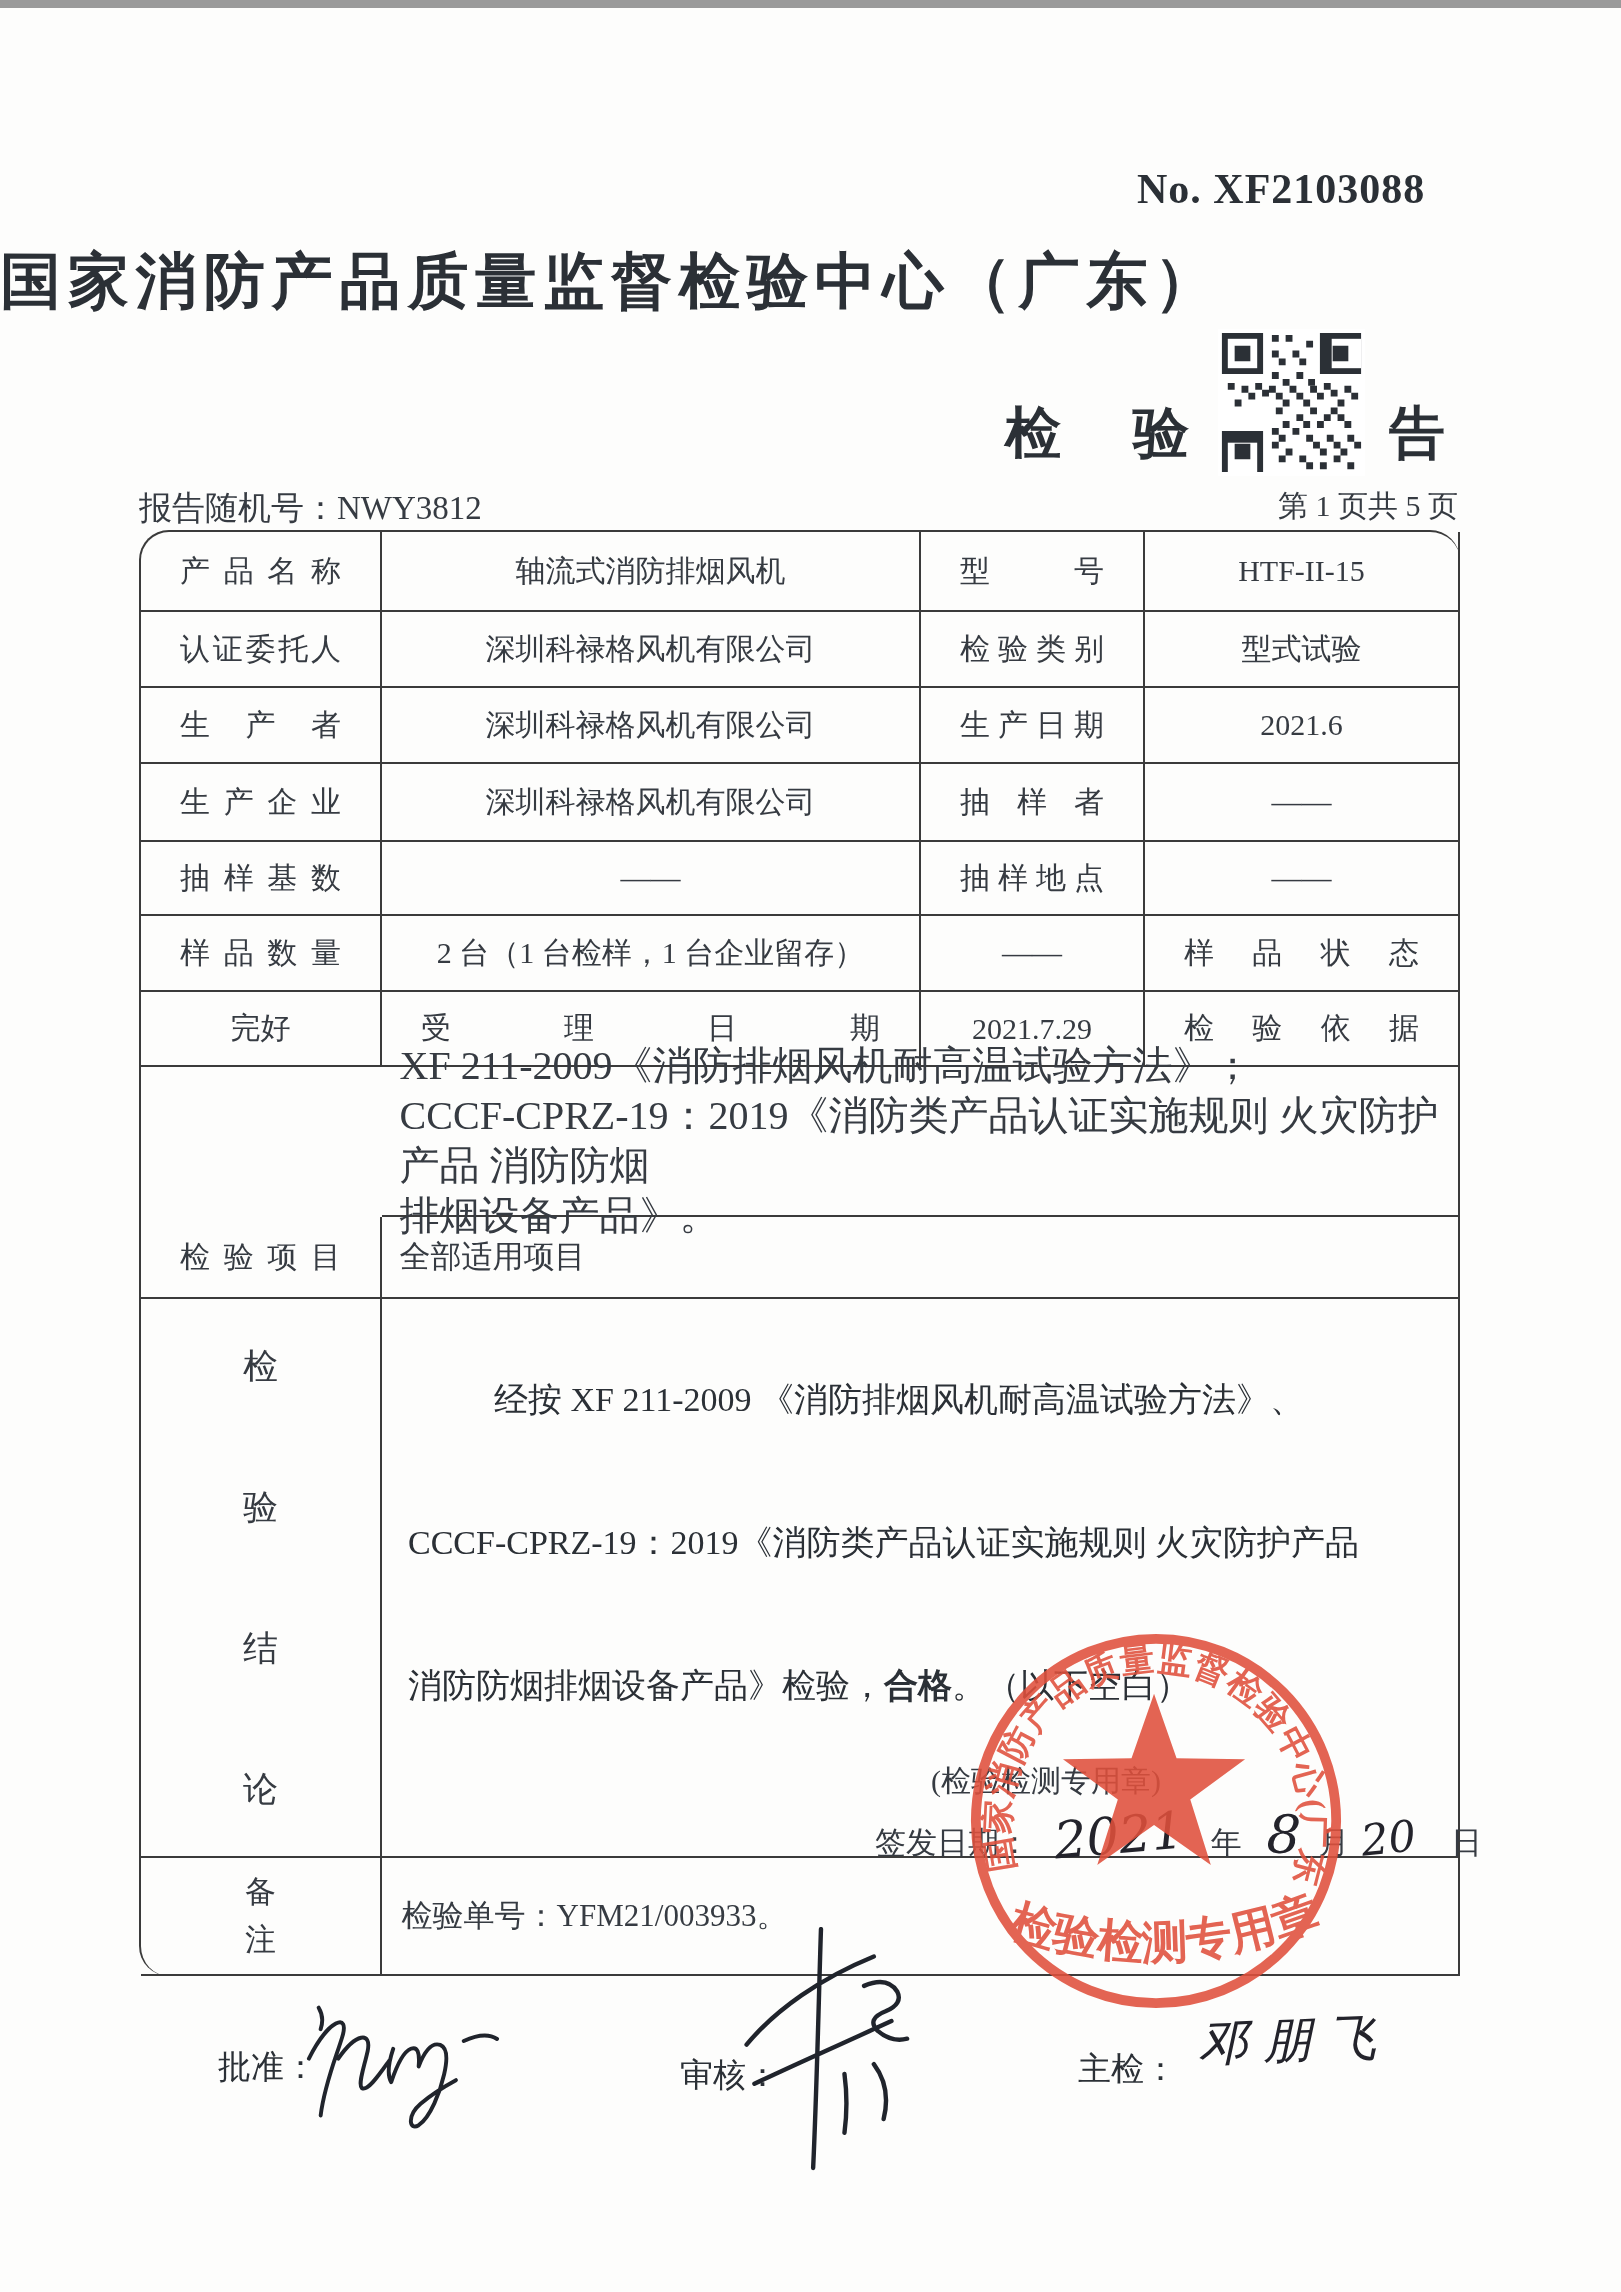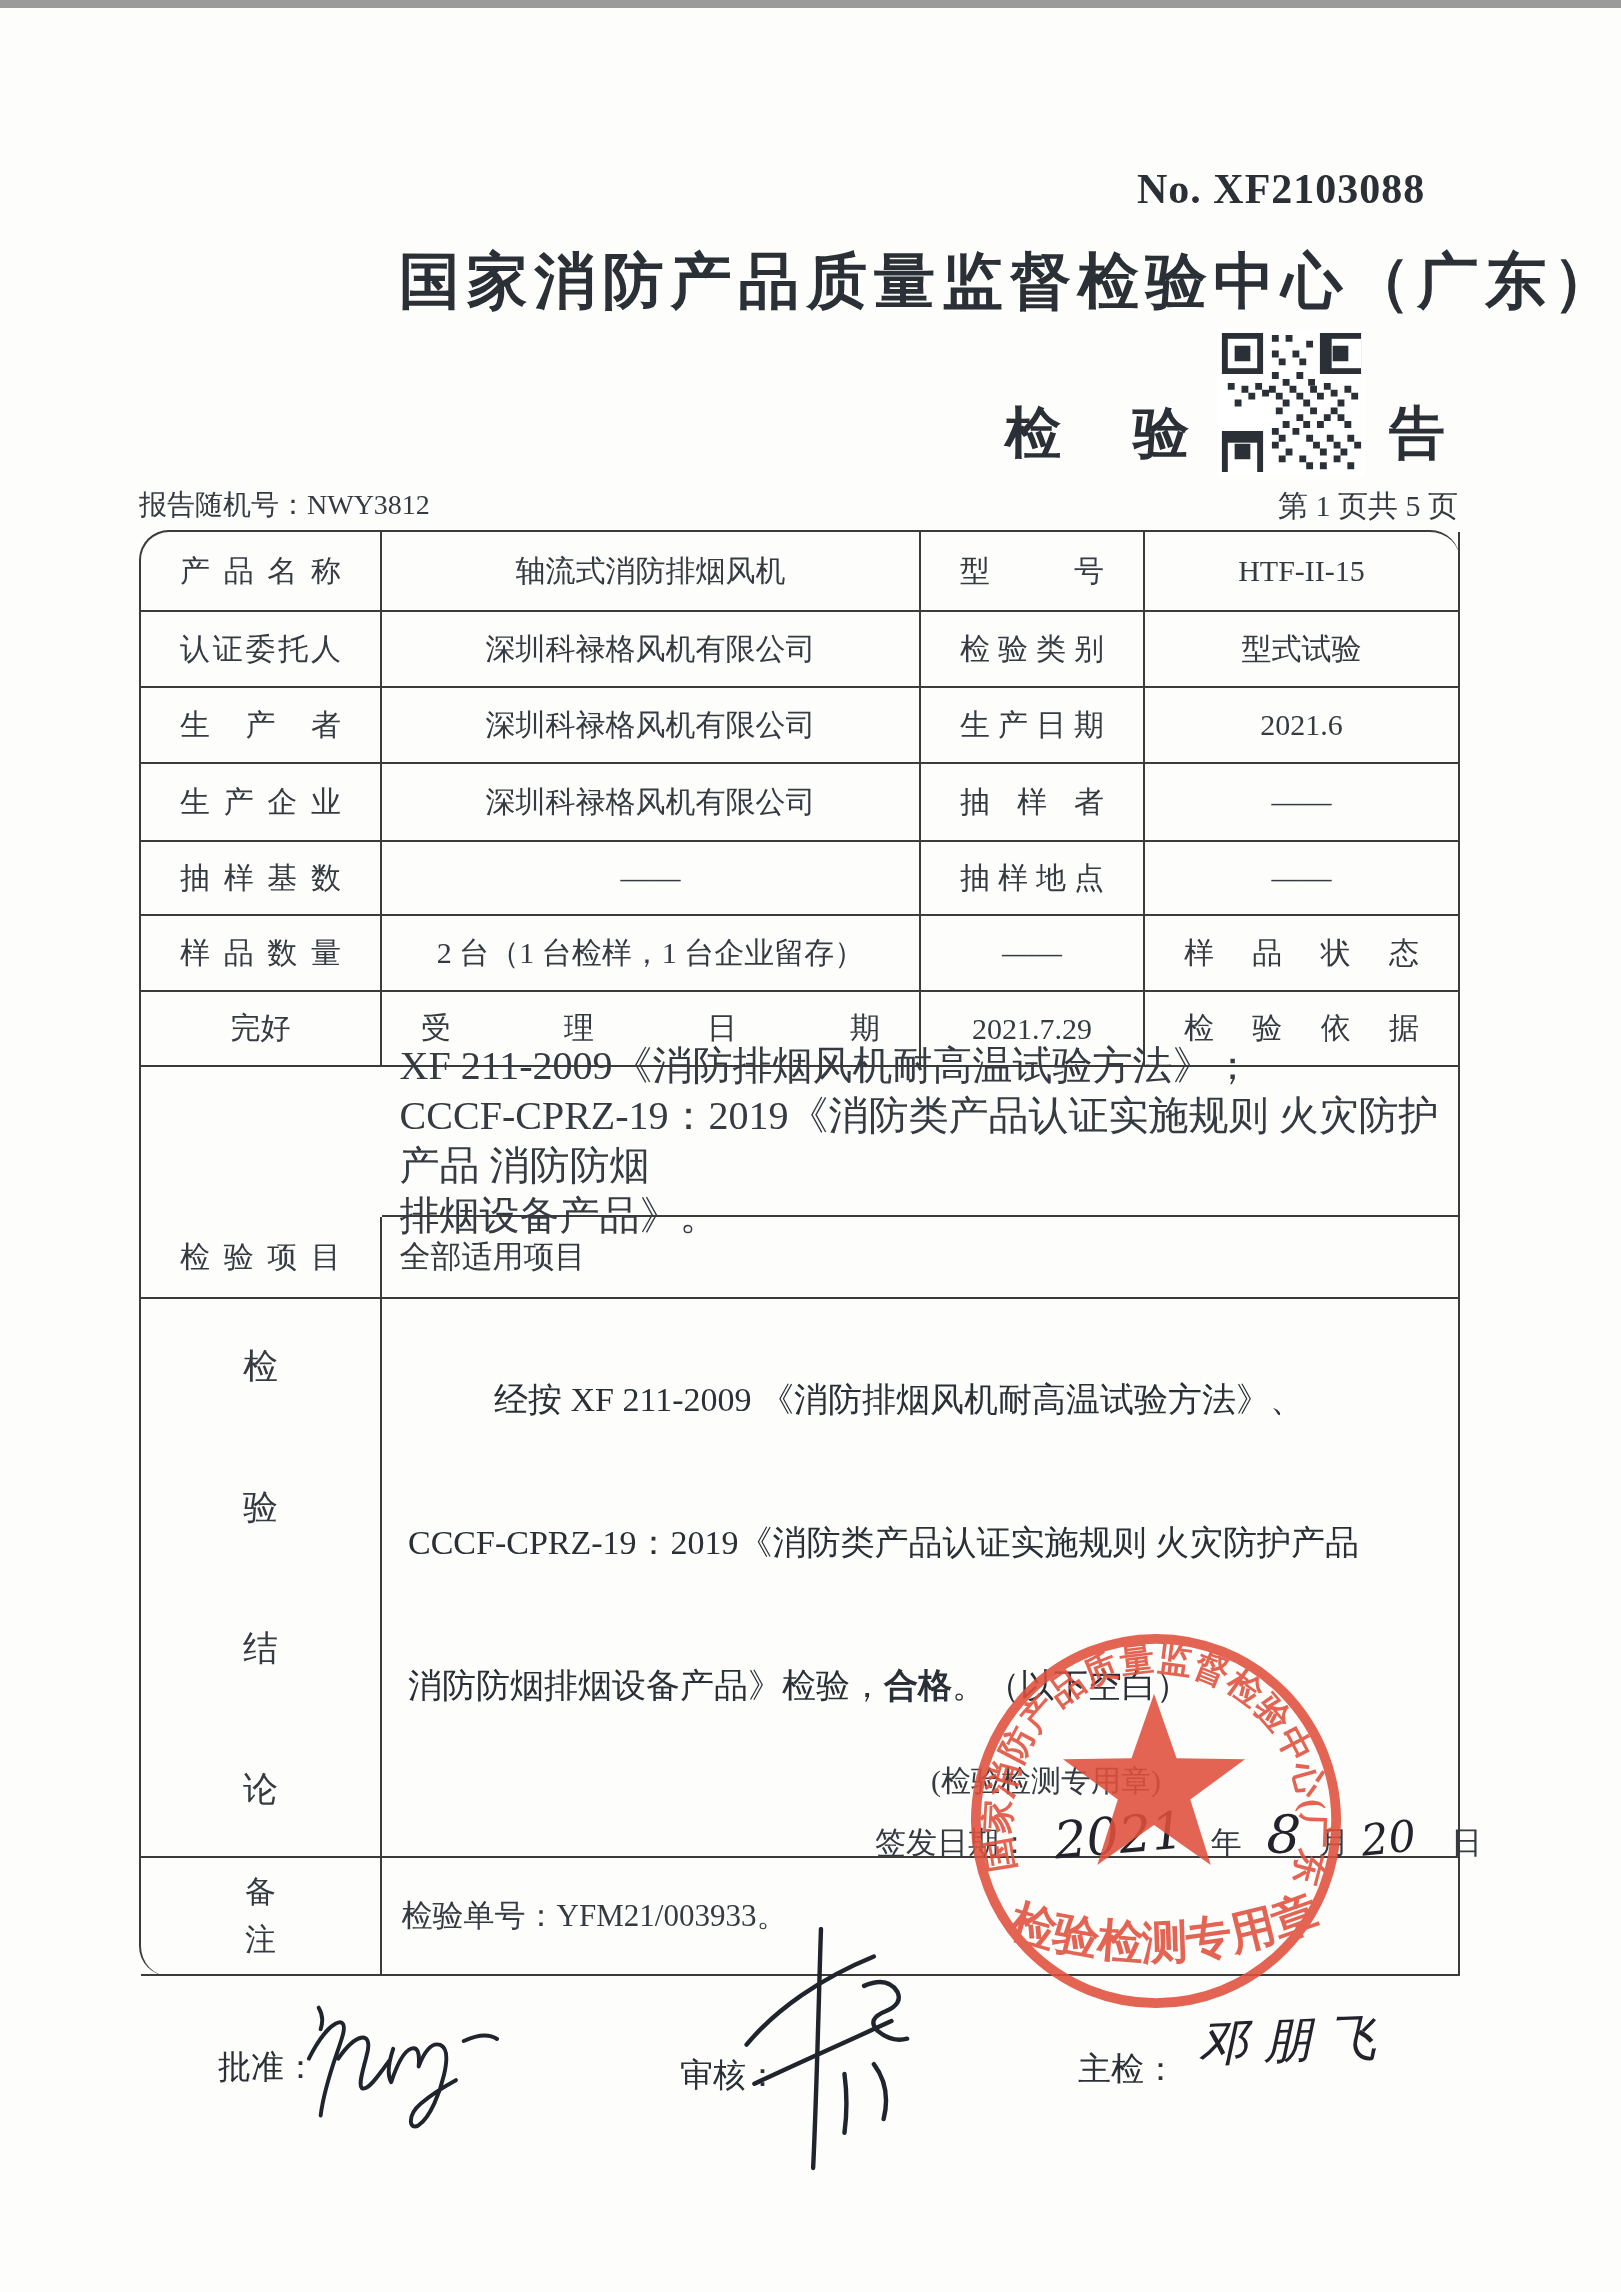--- a/index.html
+++ b/index.html
@@ -6,24 +6,24 @@
     --ink:#363b42; --ink-dark:#2b3036; --line:#3b3b3b;
   }
   *{box-sizing:border-box; margin:0; padding:0;}
   body{background:#9a9a9a; font-family:"Liberation Serif","DejaVu Serif",serif;}
   .page{
     position:relative; width:1621px; height:2293px; margin:8px auto;
     background:#fdfdfc; color:var(--ink); overflow:hidden;
   }
   
   .report-no{position:absolute; left:1137px; top:157px; font-size:42px; font-weight:bold; color:var(--ink-dark); letter-spacing:1px;}
-  .org-title{position:absolute; left:0; right:0; top:233px; text-align:right; font-size:61px; font-weight:bold; letter-spacing:6.9px; color:var(--ink-dark);}
+  .org-title{position:absolute; left:0; right:0; top:233px; text-align:left; font-size:61px; font-weight:bold; letter-spacing:6.9px; color:var(--ink-dark);}
   .report-title{position:absolute; left:0; right:147px; top:388px; text-align:right; font-size:56px; font-weight:bold; letter-spacing:29px; color:var(--ink-dark);}
   .qr{position:absolute; left:1218px; top:321px; width:147px; height:147px;}
-  .meta-left{position:absolute; left:139px; top:478px; font-size:28px;}
+  .meta-left{position:absolute; left:139px; top:478px; font-size:33px;}
   .meta-right{position:absolute; right:163px; top:478px; font-size:30px;}
   
   .tbl{
     position:absolute; left:139px; top:522px;
     display:grid; grid-template-columns:241px 539px 224px 315px;
     grid-template-rows:80px 76px 76px 78px 74px 76px 75px 150px 82px 559px 118px;
     border-left:2.9px solid var(--line); border-top:2.9px solid var(--line);
     font-size:30px;
     border-radius:30px;
   }

